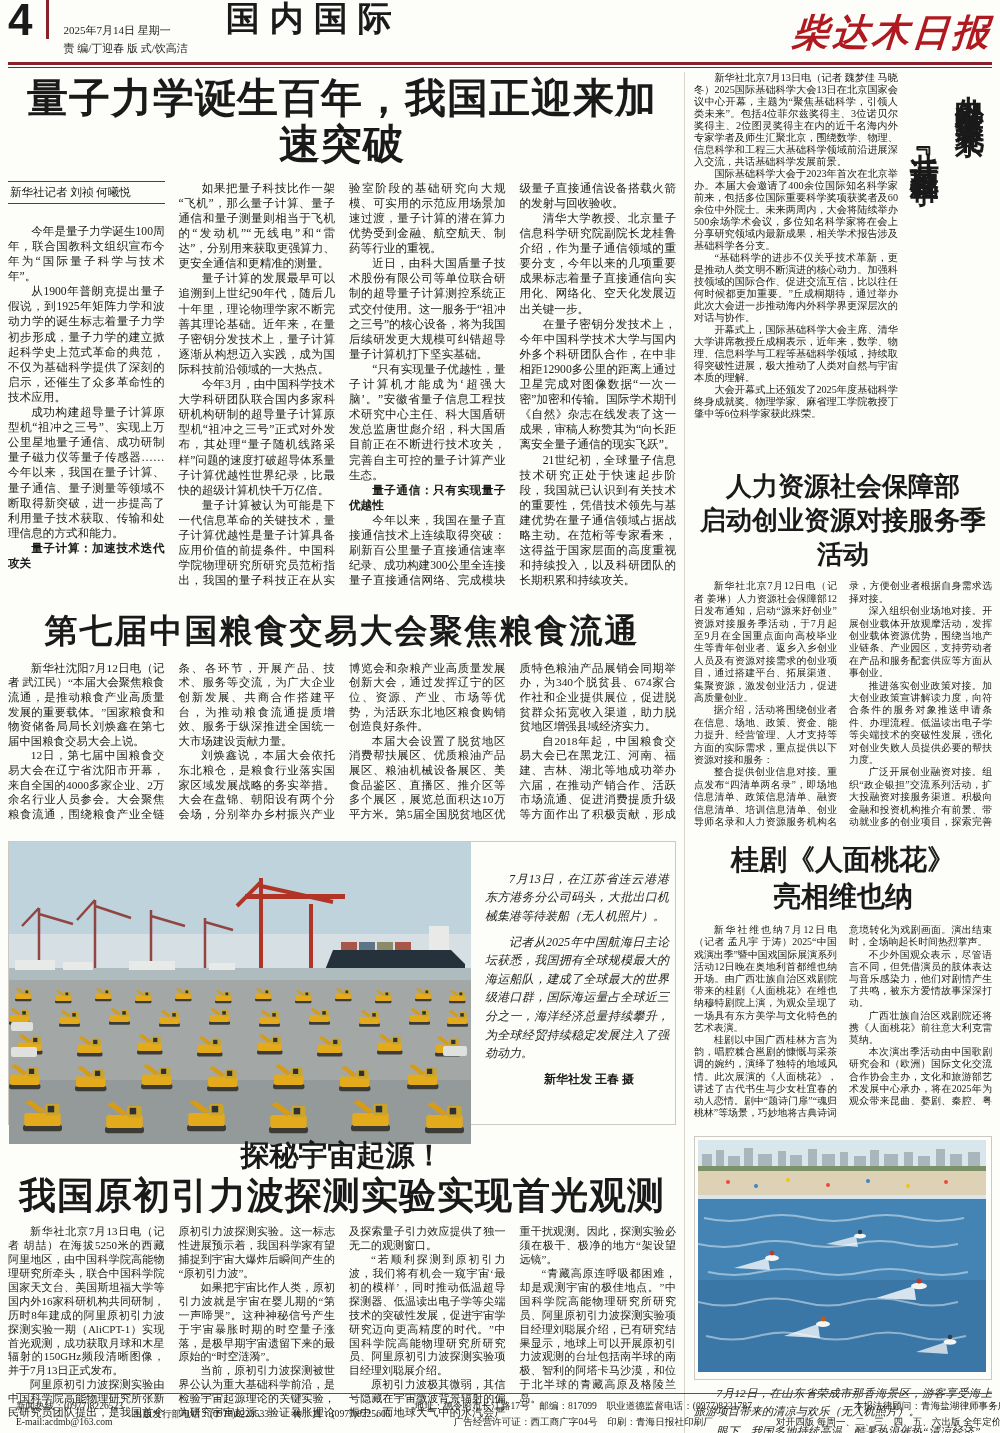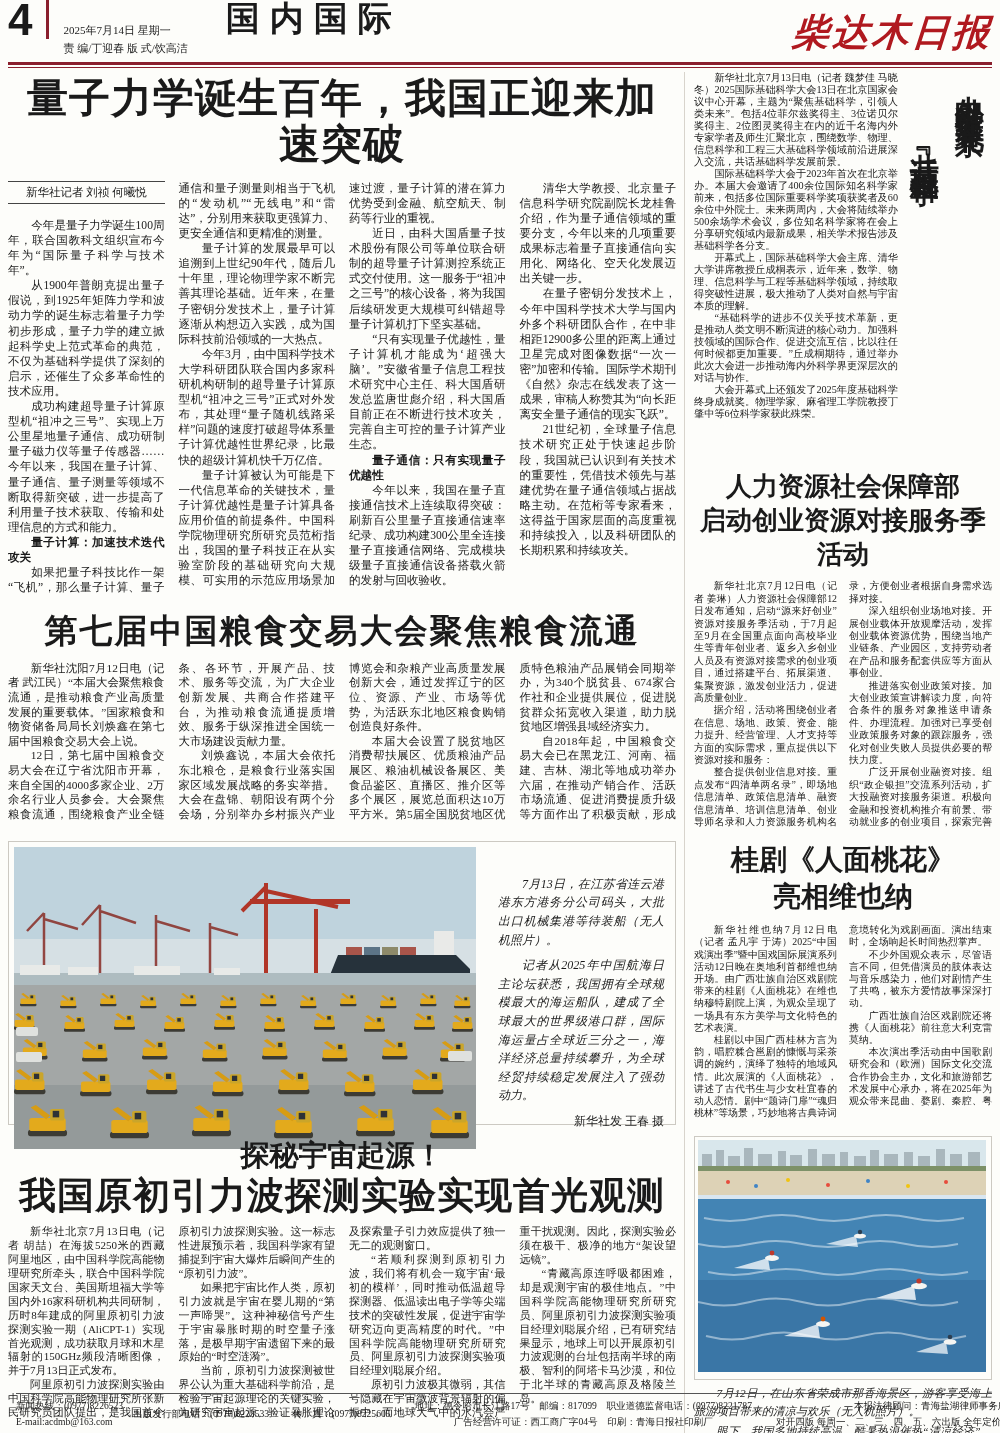--- a/index.html
+++ b/index.html
@@ -21,28 +21,28 @@
   
   .content { display:flex; margin-top:4px; }
   .main-col { flex:0 0 676px; padding-right:8px; }
   .side-col { flex:1; border-left:1px solid #d8d4cc; padding-left:9px; }
   
   .cols { text-align:justify; overflow:hidden; }
   .cols p { margin:0; text-indent:2em; }
   .cols4 { column-count:4; column-gap:14px; column-fill:auto; }
   .cols2 { column-count:2; column-gap:12px; column-fill:auto; }
   p.sub { font-weight:bold; }
-  p.byline { text-indent:0; text-align:center; border-top:1px solid #444; border-bottom:1px solid #444; padding:3px 2px; margin-bottom:14px; font-size:11.5px; }
-  p.credit { text-indent:0; text-align:right; font-style:normal; font-weight:normal; }
+  p.byline { text-indent:0; text-align:left; border-top:1px solid #444; border-bottom:1px solid #444; padding:3px 2px; margin-bottom:20px; font-size:11.5px; }
+  p.credit { text-indent:0; text-align:center; font-style:normal; font-weight:bold; }
   
   .quantum-hl { font-size:41px; font-weight:900; text-align:center; letter-spacing:1px; line-height:1.12; margin:4px 0 13px 0; }
   .quantum-body { height:418px; font-size:11.6px; line-height:15.1px; }
   .grain-hl { font-size:33px; font-weight:900; text-align:center; letter-spacing:2px; margin:10px 0 7px 0; }
   .grain-body { height:170px; font-size:11.4px; line-height:14.6px; }
-  .photo-row { margin-top:10px; display:flex; gap:20px; border:1px solid #ccc9c2; padding:5px; height:284px; }
+  .photo-row { margin-top:10px; display:flex; gap:12px; border:1px solid #ccc9c2; height:284px; }
   .photo-row svg { display:block; }
   .caption { font-style:italic; font-size:12px; line-height:1.55; text-align:justify; }
   .caption p { margin:0 0 7px 0; text-indent:2em; }
   .port-cap { flex:1; padding:28px 6px 0 2px; }
   .grav-hl { text-align:center; margin:12px 0 6px 0; line-height:1.25; }
   .grav-hl .l1 { font-size:29px; font-weight:900; display:block; }
   .grav-hl .l2 { font-size:37px; font-weight:900; display:block; letter-spacing:1px; }
   .grav-body { height:206px; font-size:11px; line-height:13.9px; }
   
   .sci-article { display:flex; gap:0; height:384px; }
@@ -244,41 +244,41 @@
           </div>
       </div>
     </div>
 
     <div class="side-col">
 
       <div class="sci-article">
         <div class="sci-body">
             <p>新华社北京7月13日电（记者 魏梦佳 马晓冬）2025国际基础科学大会13日在北京国家会议中心开幕，主题为“聚焦基础科学，引领人类未来”。包括4位菲尔兹奖得主、3位诺贝尔奖得主、2位图灵奖得主在内的近千名海内外专家学者及师生汇聚北京，围绕数学、物理、信息科学和工程三大基础科学领域前沿进展深入交流，共话基础科学发展前景。</p>
             <p>国际基础科学大会于2023年首次在北京举办。本届大会邀请了400余位国际知名科学家前来，包括多位国际重要科学奖项获奖者及60余位中外院士。未来两周内，大会将陆续举办500余场学术会议，多位知名科学家将在会上分享研究领域内最新成果，相关学术报告涉及基础科学各分支。</p>
+            <p>“基础科学的进步不仅关乎技术革新，更是推动人类文明不断演进的核心动力。加强科技领域的国际合作、促进交流互信，比以往任何时候都更加重要。”丘成桐期待，通过举办此次大会进一步推动海内外科学界更深层次的对话与协作。</p>
             <p>开幕式上，国际基础科学大会主席、清华大学讲席教授丘成桐表示，近年来，数学、物理、信息科学与工程等基础科学领域，持续取得突破性进展，极大推动了人类对自然与宇宙本质的理解。</p>
-            <p>“基础科学的进步不仅关乎技术革新，更是推动人类文明不断演进的核心动力。加强科技领域的国际合作、促进交流互信，比以往任何时候都更加重要。”丘成桐期待，通过举办此次大会进一步推动海内外科学界更深层次的对话与协作。</p>
             <p>大会开幕式上还颁发了2025年度基础科学终身成就奖。物理学家、麻省理工学院教授丁肇中等6位科学家获此殊荣。</p>
           </div>
         <div class="vert-hl">
           <div class="vl1">中外科学家汇聚北京</div>
           <div class="vl2">共话『基础科学』</div>
         </div>
       </div>
 
       <div>
         <h3 class="side-h3 hr-hl">
           <span>人力资源社会保障部</span><br>
           <span>启动创业资源对接服务季活动</span>
         </h3>
         <div class="cols cols2 hr-body">
             <p>新华社北京7月12日电（记者 姜琳）人力资源社会保障部12日发布通知，启动“源来好创业”资源对接服务季活动，于7月起至9月在全国重点面向高校毕业生等青年创业者、返乡入乡创业人员及有资源对接需求的创业项目，通过搭建平台、拓展渠道、集聚资源，激发创业活力，促进高质量创业。</p>
             <p>据介绍，活动将围绕创业者在信息、场地、政策、资金、能力提升、经营管理、人才支持等方面的实际需求，重点提供以下资源对接和服务：</p>
             <p>整合提供创业信息对接。重点发布“四清单两名录”，即场地信息清单、政策信息清单、融资信息清单、培训信息清单、创业导师名录和人力资源服务机构名录，方便创业者根据自身需求选择对接。</p>
             <p>深入组织创业场地对接。开展创业载体开放观摩活动，发挥创业载体资源优势，围绕当地产业链条、产业园区，支持劳动者在产品和服务配套供应等方面从事创业。</p>
-            <p>推进落实创业政策对接。加大创业政策宣讲解读力度，向符合条件的服务对象推送申请条件、办理流程。加强对已享受创业政策服务对象的跟踪服务，强化对创业失败人员提供必要的帮扶力度。</p>
+            <p>推进落实创业政策对接。加大创业政策宣讲解读力度，向符合条件的服务对象推送申请条件、办理流程。低温读出电子学等尖端技术的突破性发展，强化对创业失败人员提供必要的帮扶力度。</p>
             <p>广泛开展创业融资对接。组织“政企银担”交流系列活动，扩大投融资对接服务渠道。积极向金融和投资机构推介有前景、带动就业多的创业项目，探索完善“创业担保贷款+”组合贷款服务，提升贷款融资便利度。</p>
           </div>
       </div>
 
       <div>
         <h3 class="side-h3 opera-hl">
           <span>桂剧《人面桃花》</span><br>
           <span>亮相维也纳</span>
         </h3>
         <div class="cols cols2 opera-body">

